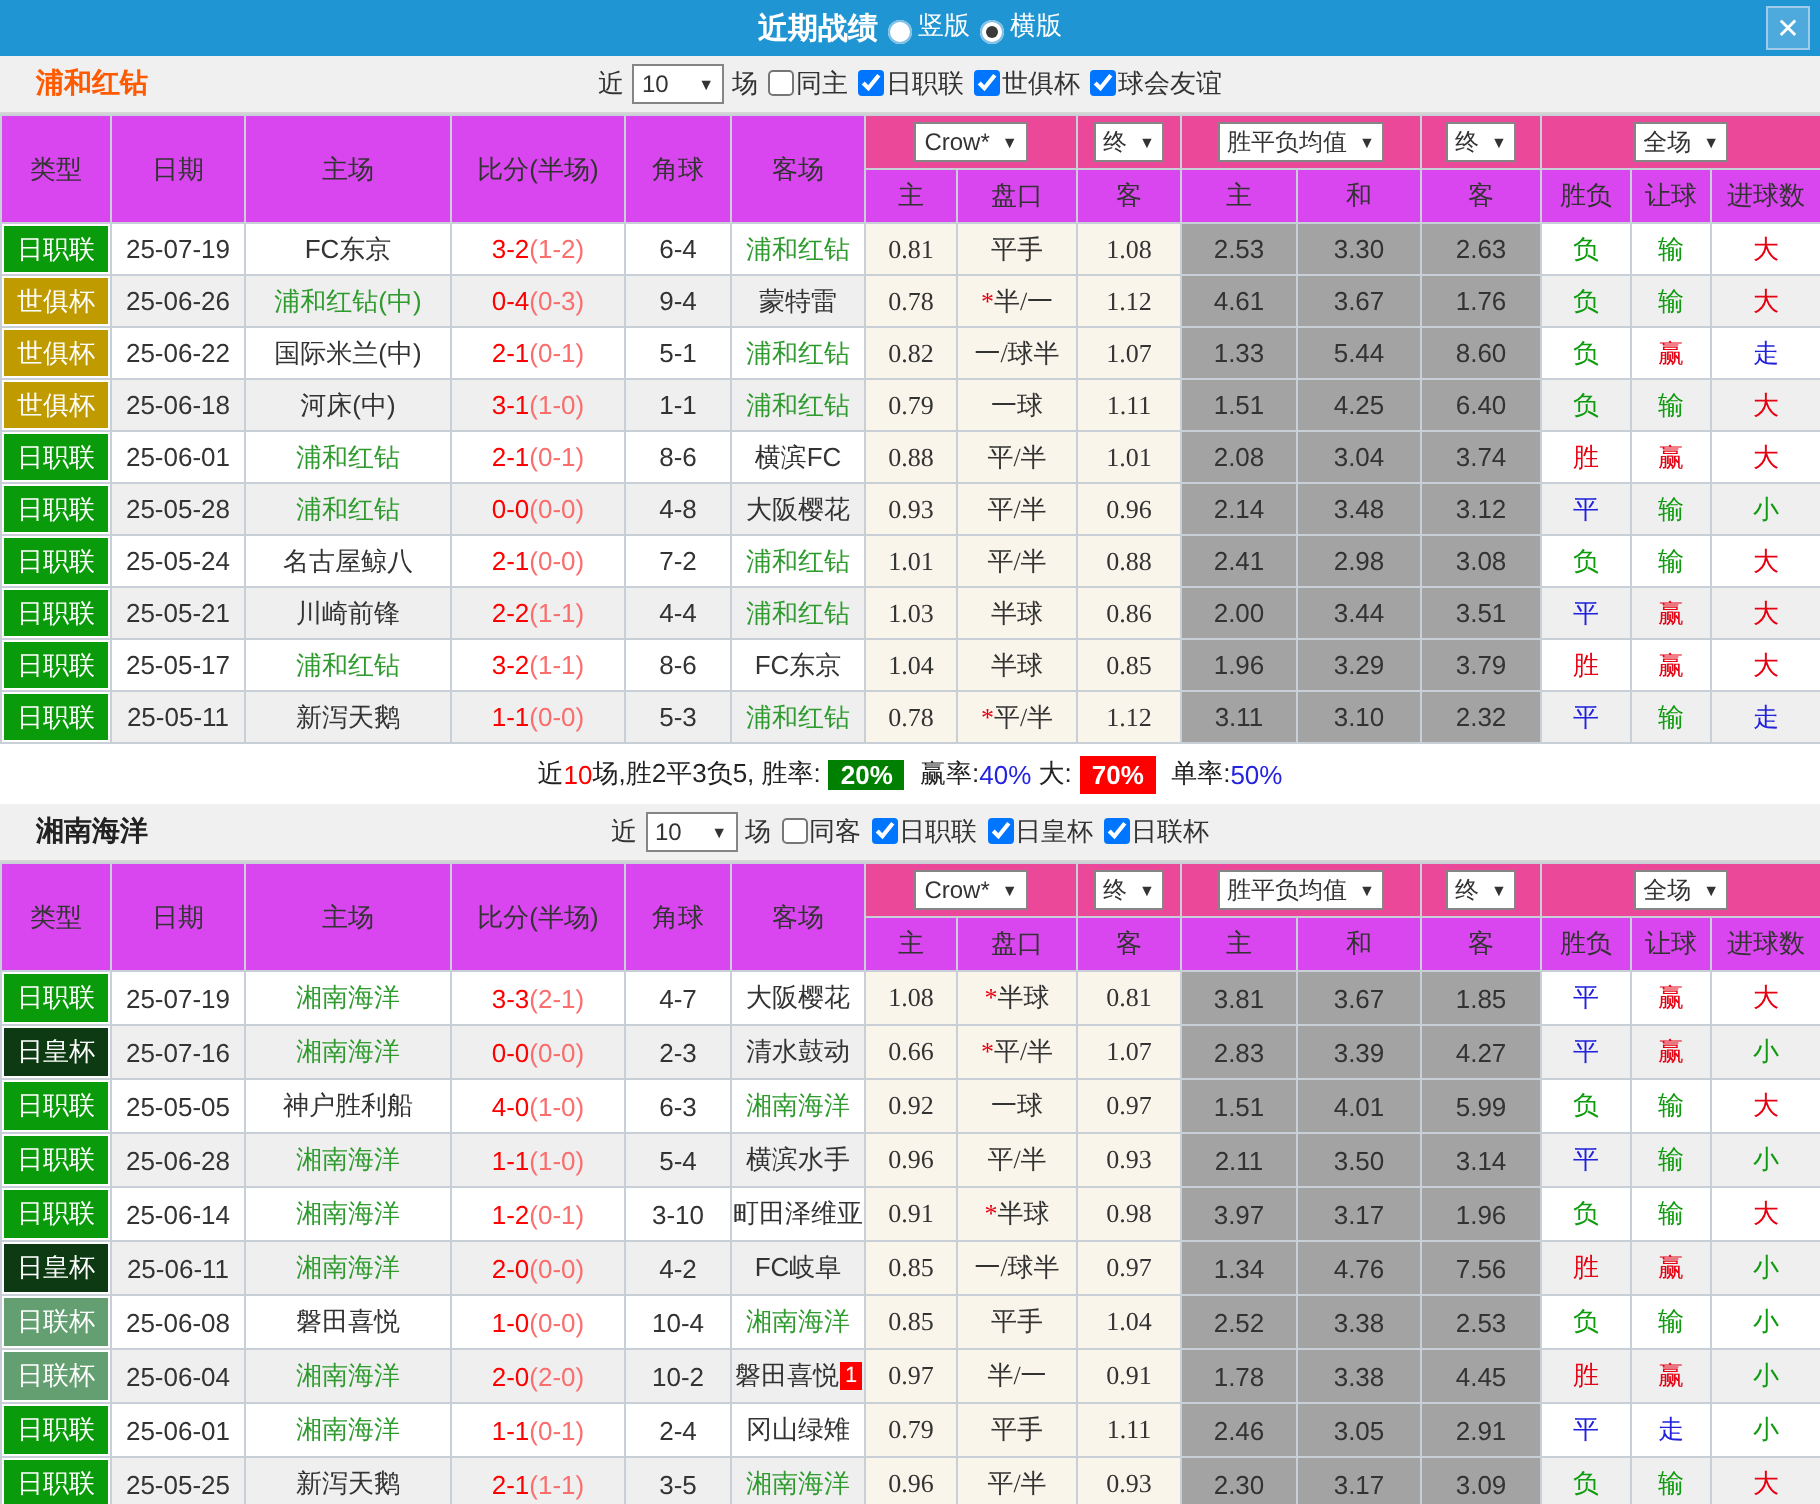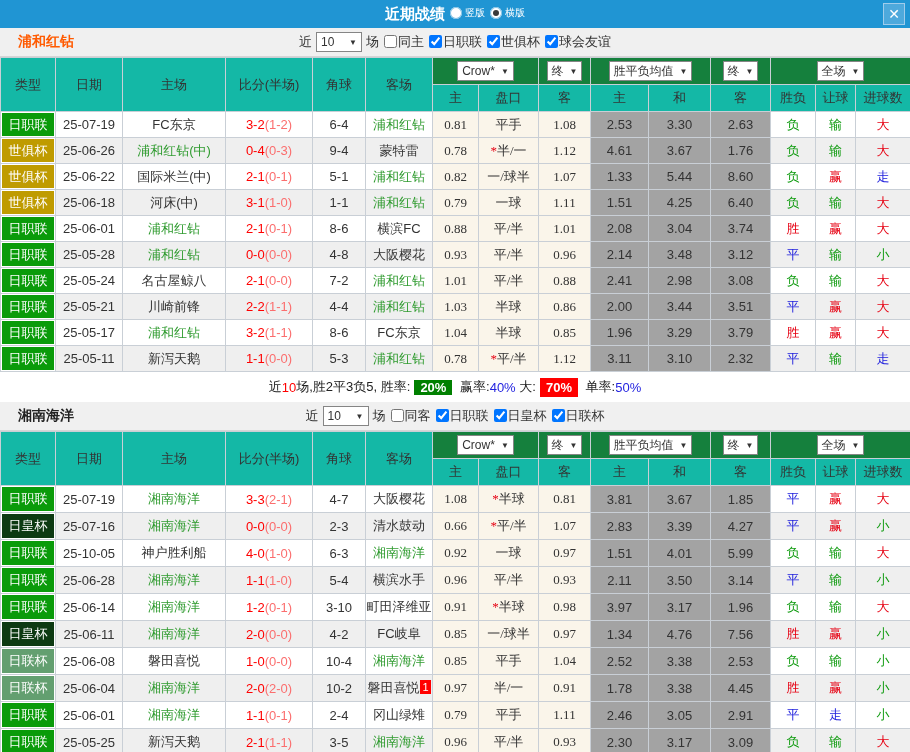--- a/index.html
+++ b/index.html
@@ -8,21 +8,21 @@
     width:910px; height:752px; overflow:hidden; background:#fff;
     font-family:"Liberation Sans","DejaVu Sans",sans-serif; font-size:13px; color:#333;
   }
   
   .titlebar {
     height:28px; background:#2095d3; position:relative;
     display:flex; align-items:center; justify-content:center;
   }
   .title-group { display:flex; align-items:center; color:#fff; }
   .dlg-title { font-weight:bold; font-size:15px; }
-  .rlabel { display:inline-flex; align-items:center; margin-left:5px; font-size:10px; cursor:pointer; }
+  .rlabel { display:inline-flex; align-items:flex-end; margin-left:5px; font-size:13px; cursor:pointer; }
   .rd { width:12px; height:12px; border-radius:50%; background:#fff; display:inline-block; position:relative; margin-right:3px; box-shadow:0 0 0 1px #7fc0e4 inset; }
   .rd.sel::after { content:""; position:absolute; left:3px; top:3px; width:6px; height:6px; background:#3a3a3a; border-radius:50%; }
   .close-btn {
     position:absolute; right:5px; top:3px; width:22px; height:22px;
     background:#4ea9dc; border:1px solid #9fcceb; color:#fff; font-weight:bold;
     display:flex; align-items:center; justify-content:center; font-size:14px; cursor:pointer;
   }
   
   .section-header {
     height:29px; background:#f0f0f0; border-bottom:1px solid #d5d5d5;
@@ -35,22 +35,22 @@
     background:#fff; border:1px solid #858585; height:20px; padding:0 4px;
     font-size:12px; cursor:pointer; vertical-align:middle;
   }
   .fsel .ar { font-size:8px; color:#333; margin-left:6px; }
   .count-sel { width:46px; margin:0 4px; }
   .cb { display:inline-flex; align-items:center; margin-left:5px; cursor:pointer; }
   .cb input { margin:0 1px 0 0; width:13px; height:13px; }
   
   table { border-collapse:collapse; table-layout:fixed; width:910px; font-size:13px; border-bottom:1px solid #8a8a8a; }
   th, td { border:1px solid #c9cfd6; text-align:center; padding:0; overflow:hidden; white-space:nowrap; }
-  thead th { background:#14b8a6; font-weight:normal; color:#333; height:27px; }
-  thead th.dd { background:#15803d; }
+  thead th { background:#d946ef; font-weight:normal; color:#333; height:27px; }
+  thead th.dd { background:#ec4899; }
   tbody td { height:26px; }
   .s2 tbody td { height:27px; }
   tbody tr:nth-child(even) td.plain { background:#efefef; }
   td.codds { background:#faf5ea;font-family:Liberation Serif, serif; }
   td.cavg  { background:#a3a3a3; }
   td.type { padding:0; background:#fff; }
   .badge { margin:1px; height:23px; line-height:23px; color:#fff; font-size:13px; }
   .s2 .badge { height:24px; line-height:24px; }
   .tg { color:#2f9b2f; }
   .score { color:#ff0000; }
@@ -496,21 +496,21 @@
           <td class="cavg">3.39</td>
           <td class="cavg">4.27</td>
           <td class="plain cres" style="color: rgb(32, 32, 221);">平</td>
           <td class="plain cres" style="color: rgb(230, 0, 18);">赢</td>
           <td class="plain cres" style="color: rgb(15, 155, 15);">小</td>
         </tr>
         <tr>
           <td class="type">
             <div class="badge" style="background: rgb(10, 155, 10);">日职联</div>
           </td>
-          <td class="plain">25-10-05</td>
+          <td class="plain">25-05-05</td>
           <td class="plain"><span>神户胜利船</span></td>
           <td class="plain"><span class="score">4-0</span><span class="half">(1-0)</span></td>
           <td class="plain">6-3</td>
           <td class="plain"><span class="tg">湘南海洋</span></td>
           <td class="codds">0.92</td>
           <td class="codds">一球</td>
           <td class="codds">0.97</td>
           <td class="cavg">1.51</td>
           <td class="cavg">4.01</td>
           <td class="cavg">5.99</td>

